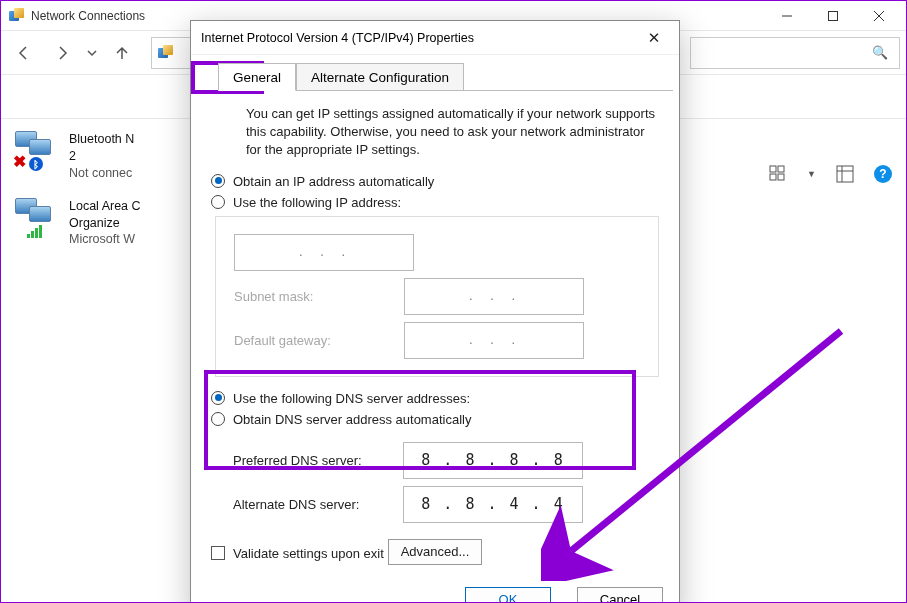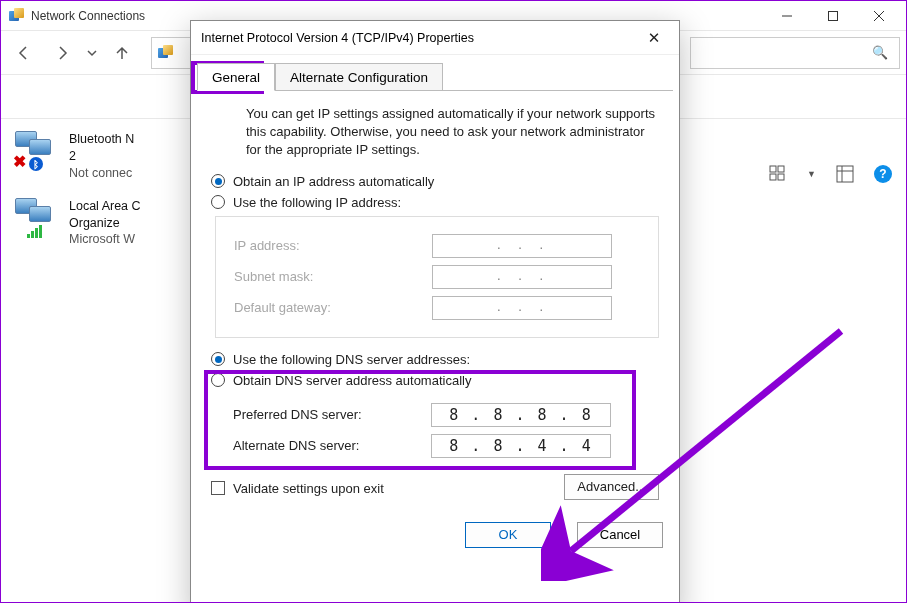--- a/index.html
+++ b/index.html
@@ -45,43 +45,43 @@
   .overlay-sig span:nth-child(3){height:10px}
   .overlay-sig span:nth-child(4){height:13px}
   .netlabel { font-size:12.5px; line-height:1.35; color:#111; }
   .netlabel .sub { color:#555; }
   
   
   .dialog { position:absolute; left:189px; top:19px; width:490px; height:596px; background:#fff; border:1px solid #888; box-shadow:0 8px 30px rgba(0,0,0,.25); }
   .dlg-title { height:34px; display:flex; align-items:center; padding:0 10px; font-size:12.5px; border-bottom:1px solid #eee; }
   .dlg-title .x { margin-left:auto; width:30px; text-align:center; font-size:15px; color:#222; }
   
-  .tabstrip { height:32px; display:flex; align-items:flex-end; padding:0 6px; position:relative; margin-top:4px; }
+  .tabstrip { height:32px; display:flex; align-items:flex-end; padding:0 6px; position:relative; margin-top:4px;margin-left:21px; }
   .tab { padding:6px 14px 5px; font-size:13.5px; border:1px solid #bbb; border-bottom:1px solid #fff; background:#fff; position:relative; z-index:2; }
   .tab.inactive { border-bottom:1px solid #bbb; background:#f5f5f5; z-index:1; }
   .tabline { position:absolute; left:6px; right:6px; bottom:0; height:1px; background:#bbb; }
   
   .dlg-body { padding:14px 20px 12px; font-size:13px; color:#222; }
   .desc { line-height:1.4; margin-bottom:14px;margin-left:35px; }
   
-  .radio { display:flex; align-items:center; gap:8px; margin:6px 0; }
+  .radio { display:flex; gap:8px; margin:6px 0; }
   .rdot { width:14px; height:14px; border:1px solid #444; border-radius:50%; display:flex; align-items:center; justify-content:center; background:#fff; }
   .rdot.sel::after { content:''; width:7px; height:7px; border-radius:50%; background:#0067c0; }
   
   .fieldgroup { border:1px solid #ddd; padding:10px 12px 10px 18px; margin:2px 0 14px 4px; }
   .fieldrow { display:flex; align-items:center; margin:7px 0; }
   .fieldrow label { width:170px; font-size:13px; }
   .fieldrow.disabled label { color:#a8a8a8; }
-  .ipinput { width:180px; height:24px; border:1px solid #b8b8b8; background:#fff; font-family:'Consolas',monospace; font-size:15px; letter-spacing:2px; text-align:center; padding:0 6px; display:flex; align-items:center; justify-content:center; color:#222;margin-left:28px; }
+  .ipinput { width:180px; height:37px; border:1px solid #b8b8b8; background:#fff; font-family:'Consolas',monospace; font-size:15px; letter-spacing:2px; text-align:center; padding:0 6px; display:flex; align-items:center; justify-content:center; color:#222; }
   .ipinput.disabled { background:#fff; color:#aaa; }
   .ipinput.disabled::before { content:'.     .     .'; color:#888; letter-spacing:4px; font-size:11px; }
   
   .chkrow { display:flex; align-items:center; gap:8px; margin-top:14px; }
   .chk { width:14px; height:14px; border:1px solid #555; }
-  .adv-row { display:flex; justify-content:flex-end; margin-top:-22px; }
+  .adv-row { display:flex; justify-content:center; margin-top:-22px; }
   .btn { min-width:86px; height:26px; border:1px solid #999; background:#fdfdfd; font-size:13px; display:flex; align-items:center; justify-content:center; padding:0 12px; }
   .btnrow { display:flex; justify-content:flex-end; gap:26px; padding:10px 16px; }
   .btn.primary { border:1px solid #0067c0; color:#0067c0; }
   
   
   .hl { position:absolute; border:4px solid #8a00d4; pointer-events:none; }
   .hl.tab-hl { left:190px; top:60px; width:73px; height:33px; }
   .hl.dns-hl { left:203px; top:369px; width:432px; height:100px; }
   .arrow-svg { position:absolute; left:540px; top:320px; width:320px; height:260px; pointer-events:none; }
 </style>
@@ -220,21 +220,20 @@
     <div class="radio">
       <span class="rdot sel"></span>
       <span>Obtain an IP address automatically</span>
     </div>
     <div class="radio">
       <span class="rdot"></span>
       <span>Use the following IP address:</span>
     </div>
     <div class="fieldgroup">
       <div class="fieldrow disabled">
-          <label>IP address:</label>
           <div class="ipinput disabled"></div>
         </div>
       <div class="fieldrow disabled">
           <label>Subnet mask:</label>
           <div class="ipinput disabled"></div>
         </div>
       <div class="fieldrow disabled">
           <label>Default gateway:</label>
           <div class="ipinput disabled"></div>
         </div>

